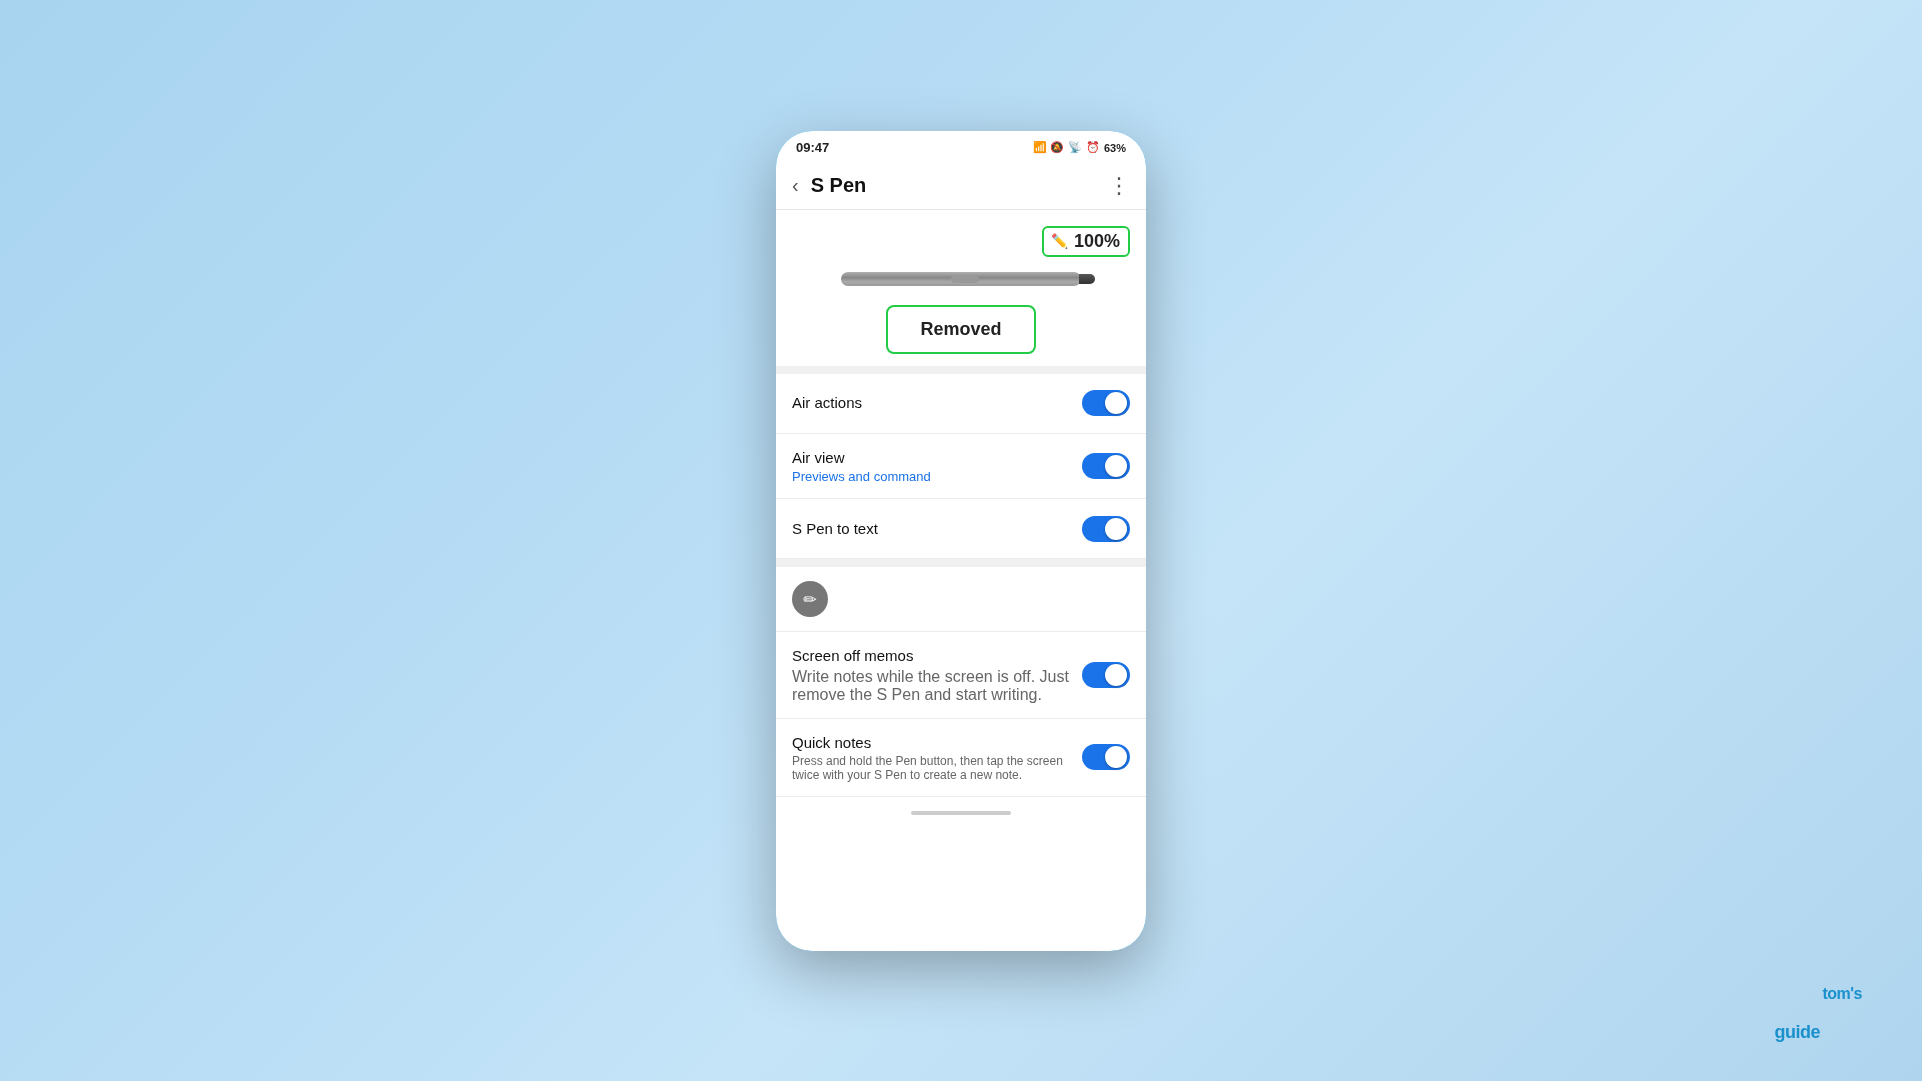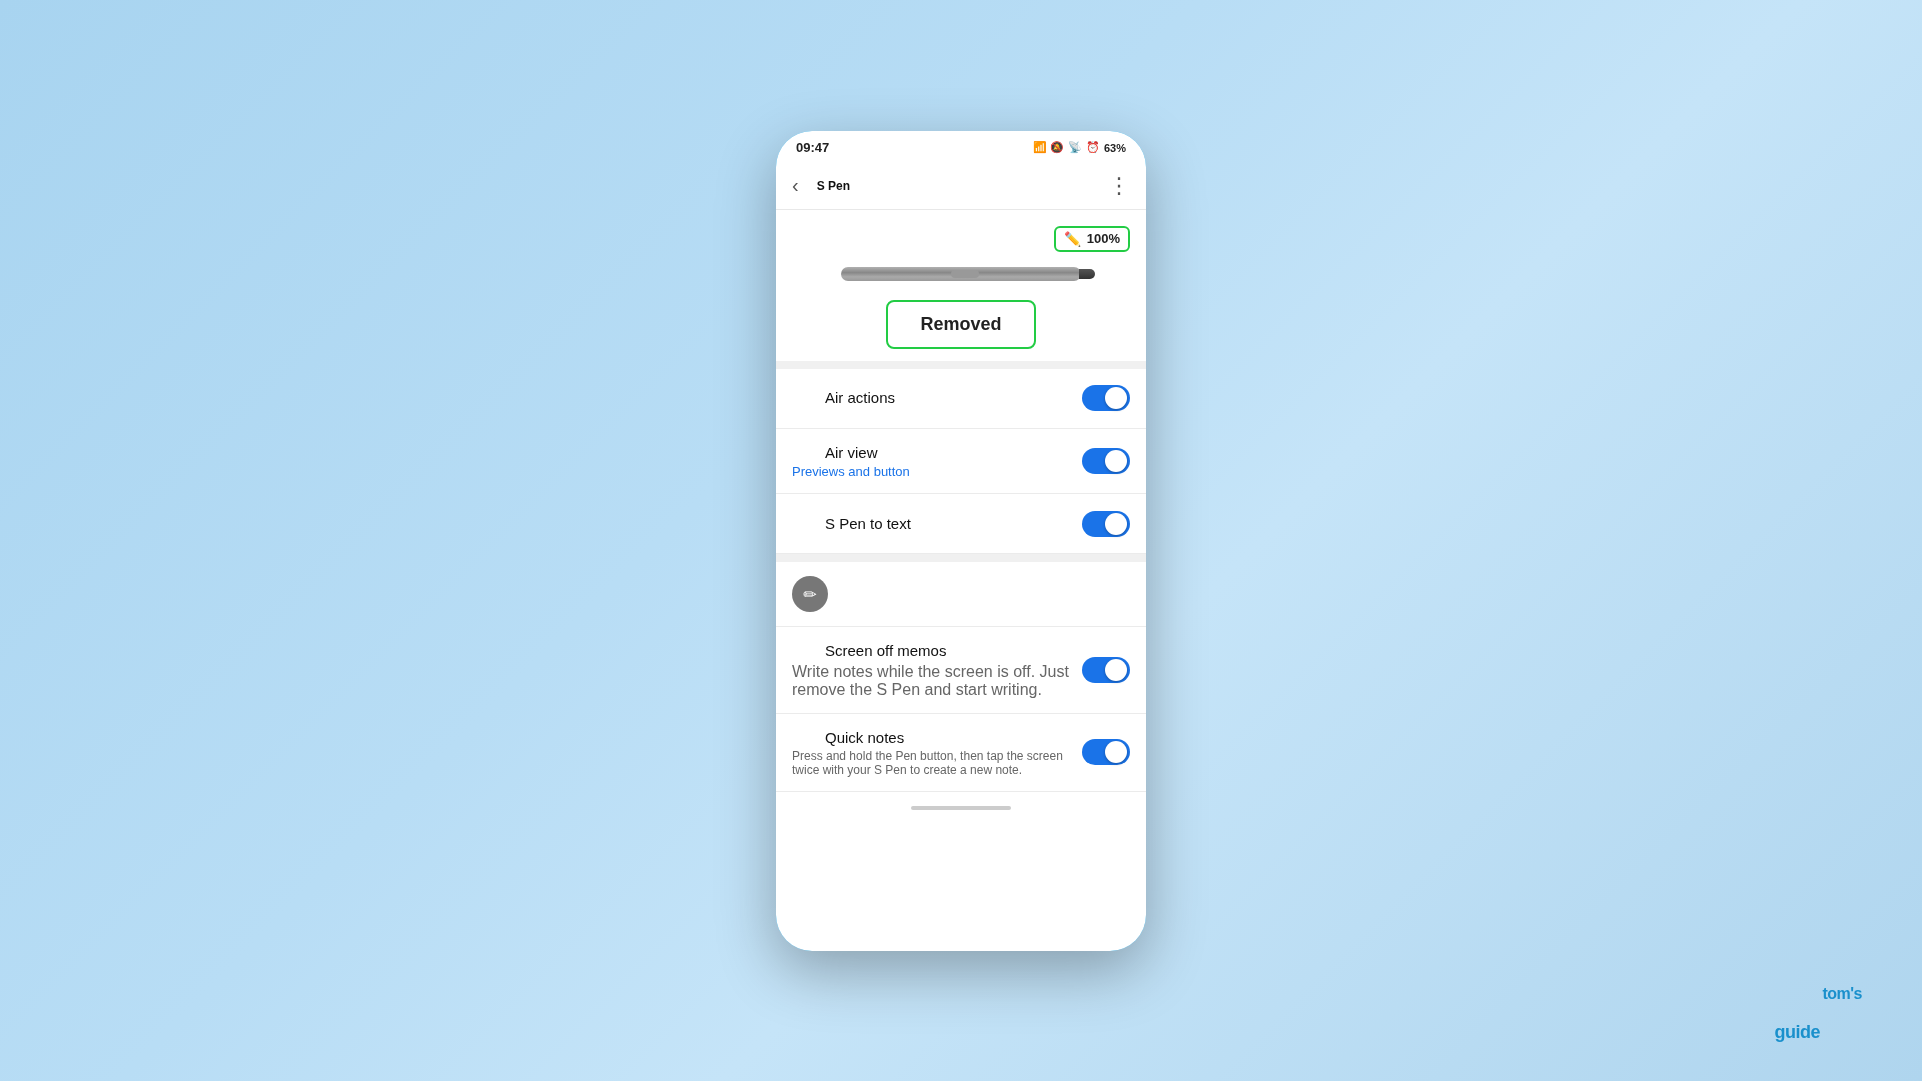--- a/index.html
+++ b/index.html
@@ -55,25 +55,24 @@
     }
 
     .back-arrow {
       font-size: 20px;
       color: #555;
       margin-right: 12px;
       cursor: pointer;
     }
 
     .app-title {
-      font-size: 12px;
+      font-size: 20px;
       font-weight: 600;
       color: #111;
       flex: 1;
-      margin-left: 6px;
     }
 
     .more-menu {
       font-size: 22px;
       color: #555;
       cursor: pointer;
     }
 
     .pen-section {
       background: #fff;
@@ -95,21 +94,21 @@
       margin-bottom: 4px;
       background: #fff;
     }
 
     .battery-icon {
       font-size: 14px;
       color: #333;
     }
 
     .battery-text {
-      font-size: 13px;
+      font-size: 18px;
       font-weight: 600;
       color: #222;
     }
 
     .pen-image {
       width: 260px;
       height: 28px;
       position: relative;
       margin: 4px 0 12px 0;
     }
@@ -174,21 +173,20 @@
 
     .settings-item-text {
       flex: 1;
     }
 
     .settings-item-title {
       font-size: 15px;
       font-weight: 500;
       color: #111;
       line-height: 1.3;
-      margin-left: 33px;
     }
 
     .settings-item-subtitle {
       font-size: 13px;
       color: #1a73e8;
       margin-top: 2px;
     }
 
     .toggle {
       width: 48px;
@@ -301,21 +299,21 @@
         </div>
         <div class="toggle on">
           <div class="toggle-knob"></div>
         </div>
       </div>
 
 
       <div class="settings-item">
         <div class="settings-item-text">
           <div class="settings-item-title">Air view</div>
-          <div class="settings-item-subtitle">Previews and button</div>
+          <div class="settings-item-subtitle">Previews and command</div>
         </div>
         <div class="toggle on">
           <div class="toggle-knob"></div>
         </div>
       </div>
 
       <div class="settings-item">
         <div class="settings-item-text">
           <div class="settings-item-title">S Pen to text</div>
         </div>

